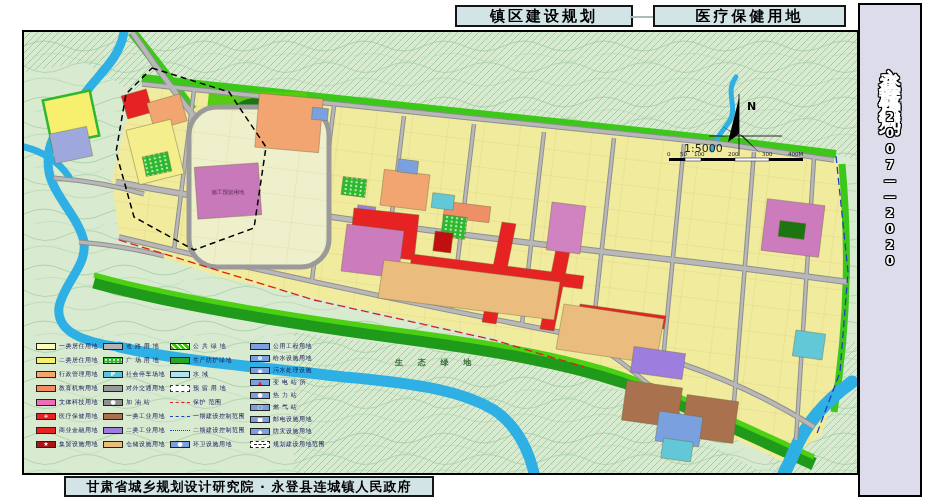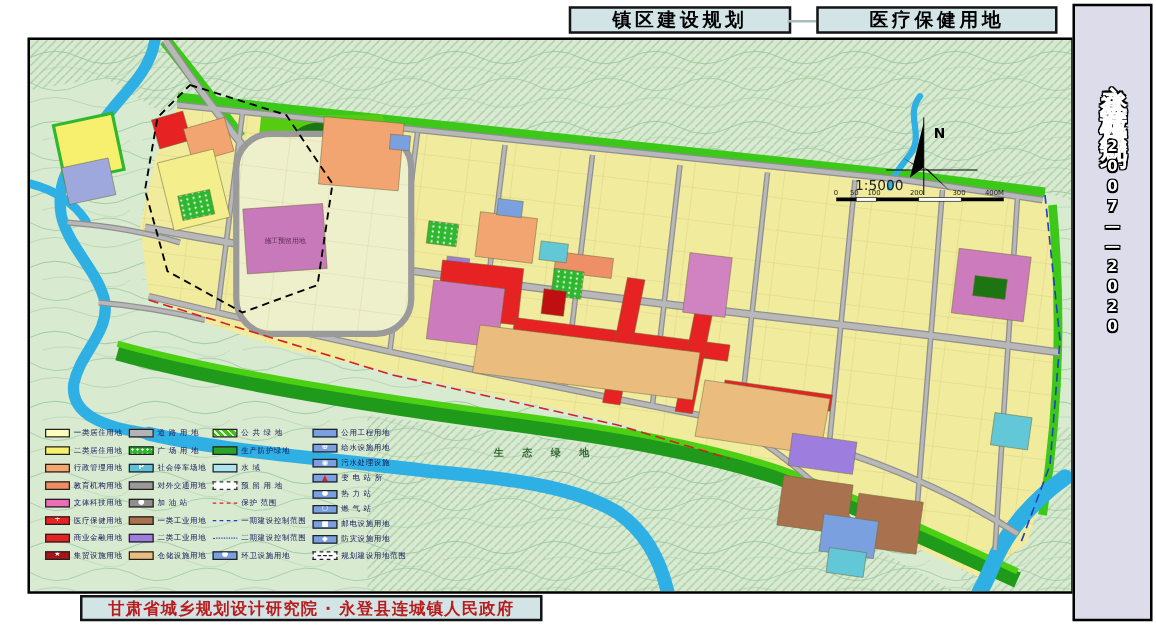--- a/index.html
+++ b/index.html
@@ -47,21 +47,21 @@
             text-shadow:-1px 0 #000,1px 0 #000,0 -1px #000,0 1px #000,
                         -1px -1px #000,1px 1px #000,-1px 1px #000,1px -1px #000;}
   .tb-table{position:absolute;left:-2px;bottom:-2px;width:64px;display:grid;
             grid-template-columns:24px 1fr;background:#efe9d6;}
   .tb-cell{border:1px solid #000;font-size:8.5px;font-weight:bold;text-align:center;
            line-height:16px;height:16px;color:#111;}
 
   
   .footer-box{position:absolute;left:64px;top:476px;width:370px;height:21px;background:#d2e4e6;
               border:2px solid #151515;box-sizing:border-box;display:flex;align-items:center;
-              justify-content:center;font-size:13px;font-weight:bold;letter-spacing:1px;color:#b91c1c;}
+              justify-content:center;font-size:13px;font-weight:bold;letter-spacing:1px;color:#000000;}
 </style>
 </head>
 <body>
 
 <div class="page">
 
   <div class="titlebox left">
     <span>镇区建设规划</span>
   </div>
   <div class="title-connector"></div>

